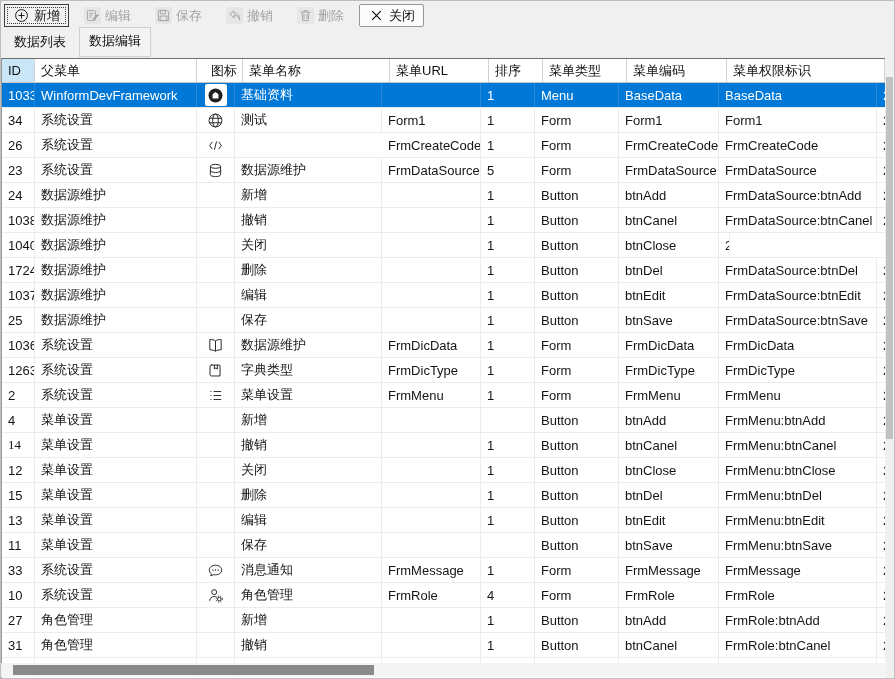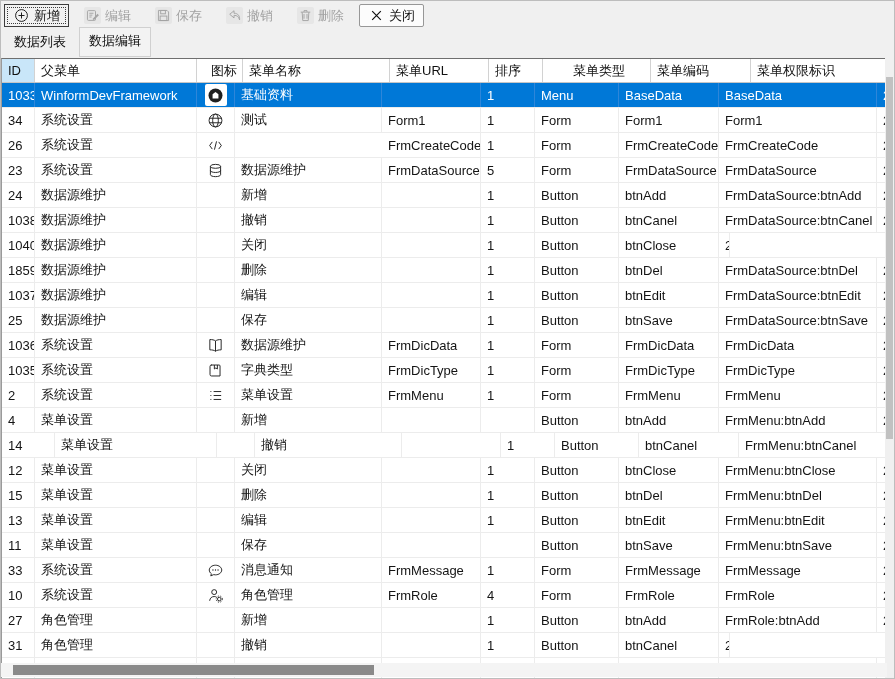--- a/index.html
+++ b/index.html
@@ -114,21 +114,21 @@
       <div class="tab unselected">数据编辑</div>
     </div>
   <div class="grid">
     <div class="ghead" id="ghead">
         <div class="hcell hl" style="width: 33px;">ID</div>
         <div class="hcell" style="width: 162px; text-align: right;">父菜单</div>
         <div class="hcell" style="width: 38px; margin-left: 8px;">图标</div>
         <div class="hcell" style="width: 147px;">菜单名称</div>
         <div class="hcell" style="width: 99px;">菜单URL</div>
         <div class="hcell" style="width: 54px;">排序</div>
-        <div class="hcell" style="width: 84px; margin-left: 24px;">菜单类型</div>
+        <div class="hcell" style="width: 84px;">菜单类型</div>
         <div class="hcell" style="width: 100px;">菜单编码</div>
         <div class="hcell" style="width: 158px;">菜单权限标识</div>
         <div class="hcell" style="width: 11px;">创</div>
       </div>
     <div class="gbody" id="gbody">
         <div class="grow sel">
           <div class="gcell" style="width: 33px;">1033</div>
           <div class="gcell" style="width: 162px;">WinformDevFramework</div>
           <div class="gcell icon-cell" style="width: 38px;">
             <span class="icon-box">
@@ -234,21 +234,21 @@
           <div class="gcell" style="width: 162px;">数据源维护</div>
           <div class="gcell icon-cell" style="width: 38px;"></div>
           <div class="gcell" style="width: 147px;">关闭</div>
           <div class="gcell" style="width: 99px;"></div>
           <div class="gcell" style="width: 54px;">1</div>
           <div class="gcell" style="width: 84px;">Button</div>
           <div class="gcell" style="width: 100px;">btnClose</div>
           <div class="gcell" style="width: 11px;">2</div>
         </div>
         <div class="grow">
-          <div class="gcell" style="width: 33px;">1859</div>
+          <div class="gcell" style="width: 33px;">1724</div>
           <div class="gcell" style="width: 162px;">数据源维护</div>
           <div class="gcell icon-cell" style="width: 38px;"></div>
           <div class="gcell" style="width: 147px;">删除</div>
           <div class="gcell" style="width: 99px;"></div>
           <div class="gcell" style="width: 54px;">1</div>
           <div class="gcell" style="width: 84px;">Button</div>
           <div class="gcell" style="width: 100px;">btnDel</div>
           <div class="gcell" style="width: 158px;">FrmDataSource:btnDel</div>
           <div class="gcell" style="width: 11px;">2</div>
         </div>
@@ -289,21 +289,21 @@
           </div>
           <div class="gcell" style="width: 147px;">数据源维护</div>
           <div class="gcell" style="width: 99px;">FrmDicData</div>
           <div class="gcell" style="width: 54px;">1</div>
           <div class="gcell" style="width: 84px;">Form</div>
           <div class="gcell" style="width: 100px;">FrmDicData</div>
           <div class="gcell" style="width: 158px;">FrmDicData</div>
           <div class="gcell" style="width: 11px;">2</div>
         </div>
         <div class="grow">
-          <div class="gcell" style="width: 33px;">1035</div>
+          <div class="gcell" style="width: 33px;">1263</div>
           <div class="gcell" style="width: 162px;">系统设置</div>
           <div class="gcell icon-cell" style="width: 38px;">
             <span class="icon-box">
               <svg viewBox="0 0 18 18" fill="none" stroke="#1f1f1f" stroke-width="1">
                 <path d="M4.2 3.2h8.6a1 1 0 011 1v10.6H4.8a1.6 1.6 0 01-1.6-1.6V4.8a1.6 1.6 0 011.6-1.6z"></path>
                 <path d="M7.8 3.2v4.2l1.6-1.1 1.6 1.1V3.2"></path>
               </svg>
             </span>
           </div>
           <div class="gcell" style="width: 147px;">字典类型</div>
@@ -338,21 +338,21 @@
           <div class="gcell icon-cell" style="width: 38px;"></div>
           <div class="gcell" style="width: 147px;">新增</div>
           <div class="gcell" style="width: 99px;"></div>
           <div class="gcell" style="width: 54px;"></div>
           <div class="gcell" style="width: 84px;">Button</div>
           <div class="gcell" style="width: 100px;">btnAdd</div>
           <div class="gcell" style="width: 158px;">FrmMenu:btnAdd</div>
           <div class="gcell" style="width: 11px;">2</div>
         </div>
         <div class="grow">
-          <div class="gcell" style="width: 53px;">14</div>
+          <div class="gcell" style="width: 33px; font-family: Liberation Serif, serif;">14</div>
           <div class="gcell" style="width: 162px;">菜单设置</div>
           <div class="gcell icon-cell" style="width: 38px;"></div>
           <div class="gcell" style="width: 147px;">撤销</div>
           <div class="gcell" style="width: 99px;"></div>
           <div class="gcell" style="width: 54px;">1</div>
           <div class="gcell" style="width: 84px;">Button</div>
           <div class="gcell" style="width: 100px;">btnCanel</div>
           <div class="gcell" style="width: 158px;">FrmMenu:btnCanel</div>
           <div class="gcell" style="width: 11px;">2</div>
         </div>
@@ -460,20 +460,21 @@
         </div>
         <div class="grow">
           <div class="gcell" style="width: 33px;">31</div>
           <div class="gcell" style="width: 162px;">角色管理</div>
           <div class="gcell icon-cell" style="width: 38px;"></div>
           <div class="gcell" style="width: 147px;">撤销</div>
           <div class="gcell" style="width: 99px;"></div>
           <div class="gcell" style="width: 54px;">1</div>
           <div class="gcell" style="width: 84px;">Button</div>
           <div class="gcell" style="width: 100px;">btnCanel</div>
+          <div class="gcell" style="width: 158px;">FrmRole:btnCanel</div>
           <div class="gcell" style="width: 11px;">2</div>
         </div>
         <div class="grow">
           <div class="gcell" style="width: 33px;">29</div>
           <div class="gcell" style="width: 162px;">角色管理</div>
           <div class="gcell icon-cell" style="width: 38px;"></div>
           <div class="gcell" style="width: 147px;">关闭</div>
           <div class="gcell" style="width: 99px;"></div>
           <div class="gcell" style="width: 54px;">1</div>
           <div class="gcell" style="width: 84px;">Button</div>

